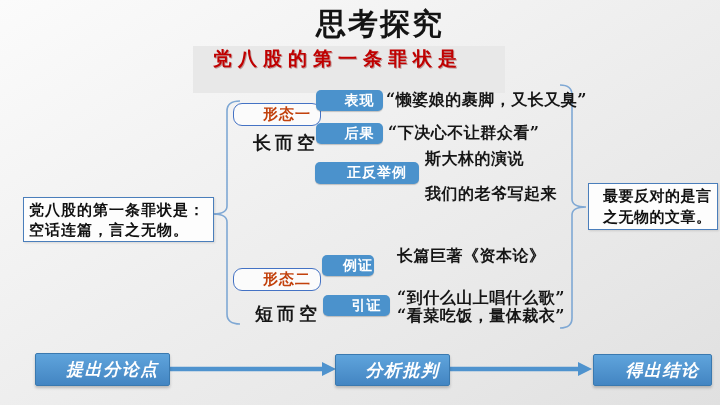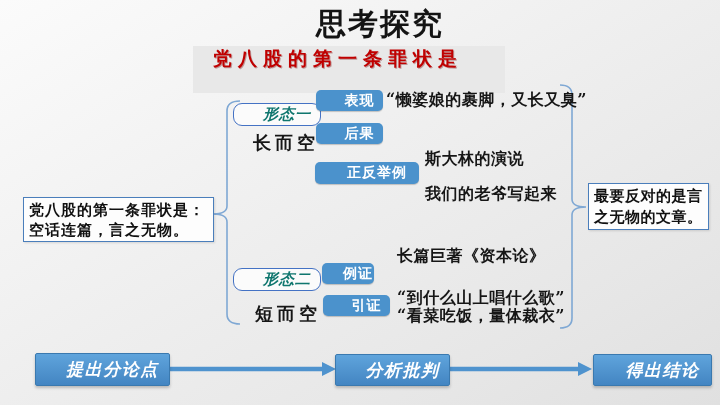--- a/index.html
+++ b/index.html
@@ -19,27 +19,26 @@
     letter-spacing:6px;padding-top:1px;
     text-shadow:1px 1px 0 rgba(110,0,0,.35);
     font-family:"Liberation Serif",serif;
   }
   .side-box{
     background:#fdfdfd;border:1.6px solid #4a7ebb;
     color:#111;font-weight:bold;font-family:"DejaVu Serif",serif;
     box-shadow:1px 1px 2px rgba(0,0,0,.12);
   }
   .left-box{left:23px;top:197px;width:182px;height:39px;font-size:15px;line-height:20px;padding:2px 2px 2px 5px;letter-spacing:1px;}
-  .right-box{left:588px;top:183px;width:112px;height:41px;font-size:15px;line-height:21px;padding:2px 2px 2px 5px;letter-spacing:0.5px;}
+  .right-box{left:588px;top:183px;width:112px;height:41px;font-size:15px;line-height:21px;padding:2px 2px 2px 14px;letter-spacing:0.5px;}
   .pill{
     border:1.6px solid #4472c4;border-radius:9px;background:#fbfbfb;
-    color:#0f766e;font-weight:bold;font-size:15px;
+    color:#c2410c;font-weight:bold;font-size:15px;
     display:flex;align-items:center;justify-content:center;
     letter-spacing:1px;
-    font-style:italic;
   }
   .pill-desc{
     color:#161616;font-weight:bold;font-size:18px;letter-spacing:4px;
     font-family:"DejaVu Serif",serif;
   }
   .badge{
     background:#4b92cc;border-radius:5px;color:#fff;font-weight:bold;
     font-size:14px;display:flex;align-items:center;justify-content:center;
     box-shadow:0 1px 1px rgba(0,0,0,.2);letter-spacing:1px;
   }
@@ -94,26 +93,27 @@
   <div class="abs pill" style="left:233px;top:103px;width:66px;height:21px;">形态一</div>
   <div class="abs pill-desc" style="left:233px;top:131px;">长而空</div>
 
   <div class="abs pill" style="left:233px;top:268px;width:66px;height:21px;">形态二</div>
   <div class="abs pill-desc" style="left:235px;top:302px;">短而空</div>
 
   <div class="abs badge" style="left:316px;top:90px;width:47px;height:21px;">表现</div>
   <div class="abs kai" style="left:366px;top:90px;">“懒婆娘的裹脚，又长又臭”</div>
 
   <div class="abs badge" style="left:316px;top:123px;width:47px;height:21px;">后果</div>
+  <div class="abs kai" style="left:368px;top:123px;">“下决心不让群众看”</div>
 
   <div class="abs kai" style="left:405px;top:149px;">斯大林的演说</div>
   <div class="abs badge" style="left:315px;top:162px;width:84px;height:22px;">正反举例</div>
   <div class="abs kai" style="left:405px;top:184px;">我们的老爷写起来</div>
 
-  <div class="abs badge" style="left:322px;top:263px;width:32px;height:21px;">例证</div>
+  <div class="abs badge" style="left:322px;top:255px;width:32px;height:21px;">例证</div>
   <div class="abs kai" style="left:377px;top:246px;">长篇巨著《资本论》</div>
 
   <div class="abs badge" style="left:323px;top:295px;width:47px;height:21px;">引证</div>
   <div class="abs kai" style="left:377px;top:288px;">“到什么山上唱什么歌”</div>
   <div class="abs kai" style="left:377px;top:306px;">“看菜吃饭，量体裁衣”</div>
 
   <div class="abs flow-node" style="left:35px;top:353px;width:113px;height:31px;">提出分论点</div>
   <div class="abs flow-node" style="left:335px;top:354px;width:93px;height:30px;">分析批判</div>
   <div class="abs flow-node" style="left:593px;top:354px;width:97px;height:30px;">得出结论</div>
 

